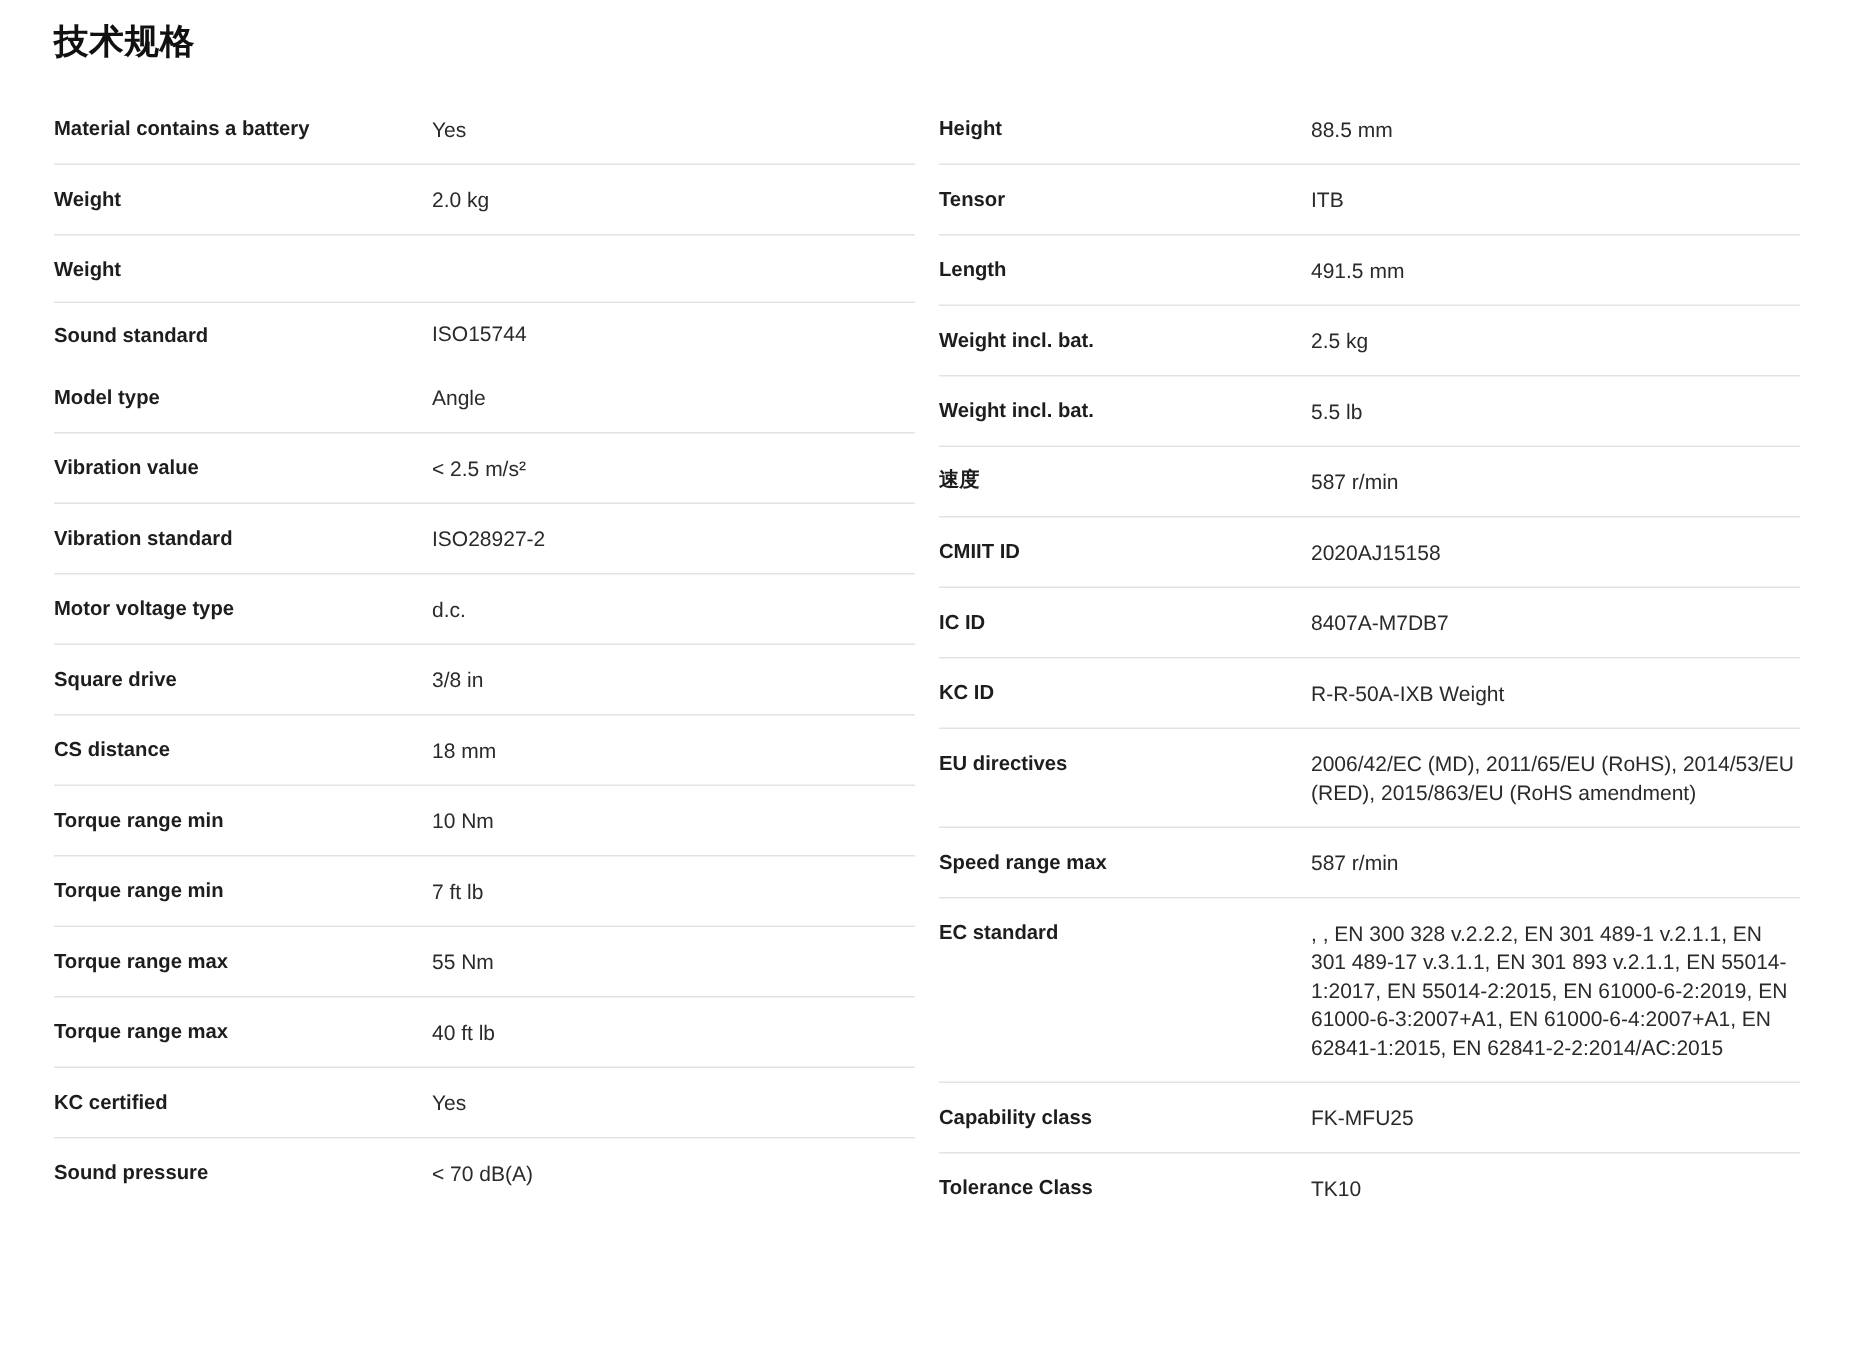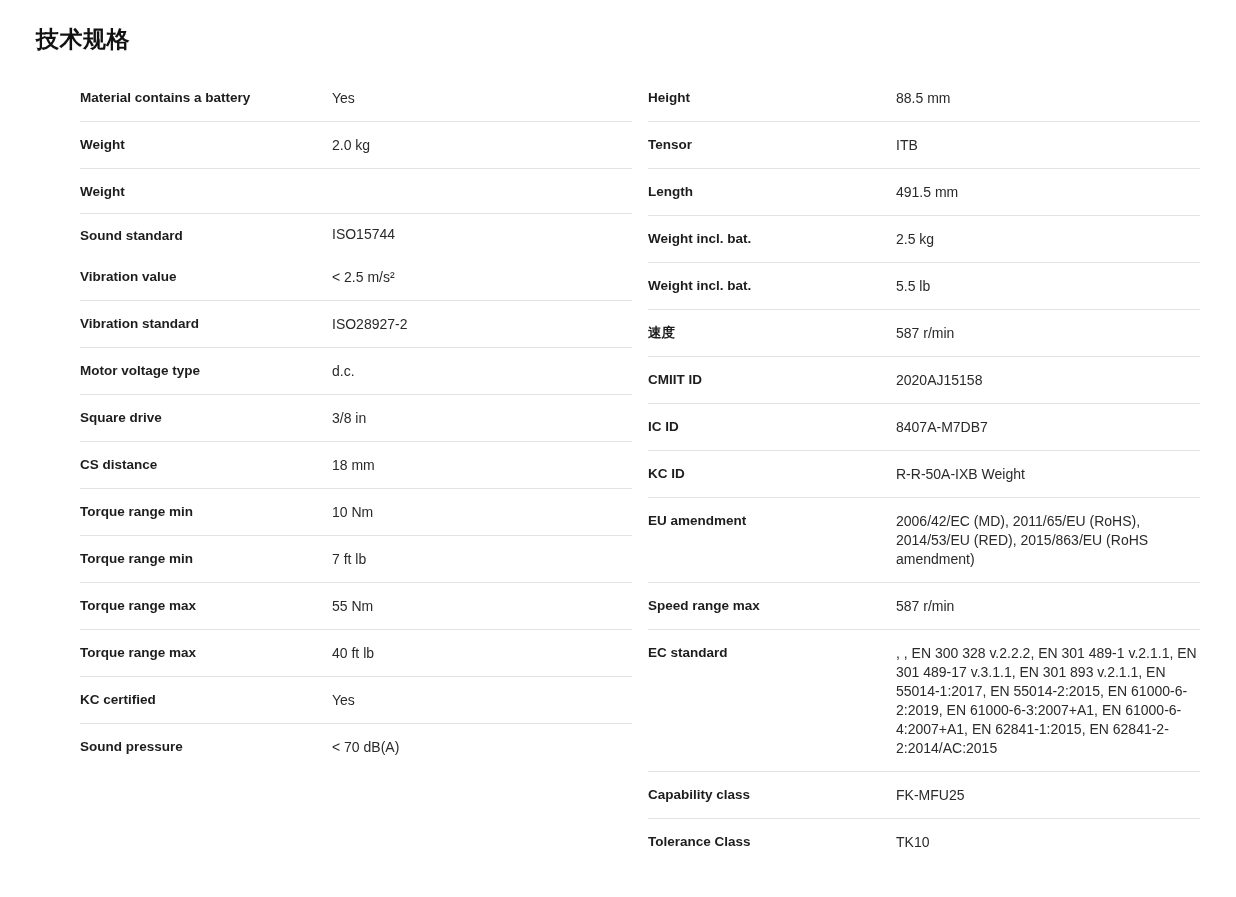--- a/index.html
+++ b/index.html
@@ -13,37 +13,36 @@
     font-family: "Liberation Sans", sans-serif;
     color: #222222;
     -webkit-font-smoothing: antialiased;
     overflow: hidden;
   }
   .page {
     position: relative;
     width: 1236px;
     height: 897px;
     box-sizing: border-box;
-    padding: 12px 36px;
+    padding: 0 36px;
   }
   .page-title {
     font-size: 23px;
     font-weight: bold;
     color: #111111;
     margin: 0;
     padding-top: 12px;
     padding-bottom: 6px;
     letter-spacing: 0.5px;
   }
   .spec-columns {
     display: flex;
     flex-direction: row;
     gap: 16px;
     margin-top: 14px;
-    margin-left: 44px;
   }
   .spec-column {
     flex: 1 1 0;
     min-width: 0;
   }
   .spec-row {
     display: flex;
     flex-direction: row;
     align-items: flex-start;
     border-bottom: 1px solid #e3e3e3;
@@ -103,20 +102,24 @@
         <div class="spec-value">2.0 kg</div>
       </div>
       <div class="spec-row">
         <div class="spec-label">Weight</div>
       </div>
       <div class="spec-row tight">
         <div class="spec-label">Sound standard</div>
         <div class="spec-value">ISO15744</div>
       </div>
       <div class="spec-row">
+        <div class="spec-label">Model type</div>
+        <div class="spec-value">Angle</div>
+      </div>
+      <div class="spec-row">
         <div class="spec-label">Vibration value</div>
         <div class="spec-value">&lt; 2.5 m/s²</div>
       </div>
       <div class="spec-row">
         <div class="spec-label">Vibration standard</div>
         <div class="spec-value">ISO28927-2</div>
       </div>
       <div class="spec-row">
         <div class="spec-label">Motor voltage type</div>
         <div class="spec-value">d.c.</div>
@@ -186,21 +189,21 @@
       </div>
       <div class="spec-row">
         <div class="spec-label">IC ID</div>
         <div class="spec-value">8407A-M7DB7</div>
       </div>
       <div class="spec-row">
         <div class="spec-label">KC ID</div>
         <div class="spec-value">R-R-50A-IXB Weight</div>
       </div>
       <div class="spec-row">
-        <div class="spec-label">EU amendment</div>
+        <div class="spec-label">EU directives</div>
         <div class="spec-value">2006/42/EC (MD), 2011/65/EU (RoHS), 2014/53/EU (RED), 2015/863/EU (RoHS amendment)</div>
       </div>
       <div class="spec-row">
         <div class="spec-label">Speed range max</div>
         <div class="spec-value">587 r/min</div>
       </div>
       <div class="spec-row">
         <div class="spec-label">EC standard</div>
         <div class="spec-value">, , EN 300 328 v.2.2.2, EN 301 489-1 v.2.1.1, EN 301 489-17 v.3.1.1, EN 301 893 v.2.1.1, EN 55014-1:2017, EN 55014-2:2015, EN 61000-6-2:2019, EN 61000-6-3:2007+A1, EN 61000-6-4:2007+A1, EN 62841-1:2015, EN 62841-2-2:2014/AC:2015</div>
       </div>

